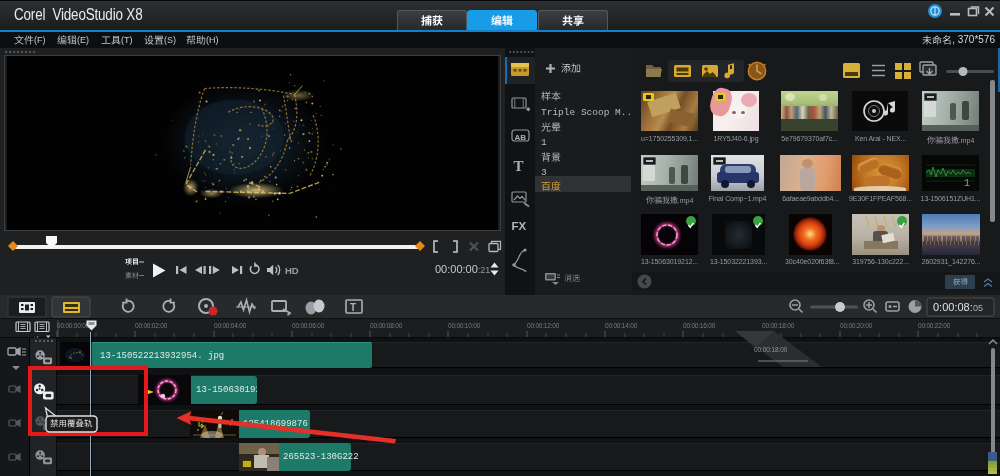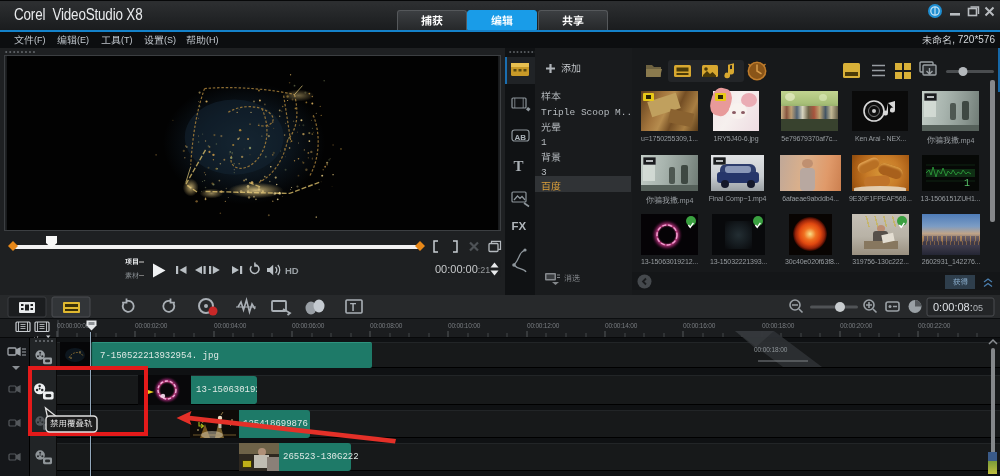--- a/index.html
+++ b/index.html
@@ -107,21 +107,21 @@
       <use href="#r7F6E" x="1000"></use>
     </svg><span style="color:#c6ccd2;font-size:9px;display:inline-block;vertical-align:top;line-height:11px">(S)</span></div>
 <div class="a" style="left:186px;top:35px;height:11px;white-space:nowrap"><svg class="k" style="width:20.0px;height:10px;" viewBox="0 0 2000 1000" fill="#c6ccd2">
       <use href="#r5E2E" x="0"></use>
       <use href="#r52A9" x="1000"></use>
     </svg><span style="color:#c6ccd2;font-size:9px;display:inline-block;vertical-align:top;line-height:11px">(H)</span></div>
 <div class="a" style="left:880px;top:35px;width:115px;text-align:right;white-space:nowrap"><svg class="k" style="width:30.0px;height:10px;" viewBox="0 0 3000 1000" fill="#d4d8dc">
       <use href="#r672A" x="0"></use>
       <use href="#r547D" x="1000"></use>
       <use href="#r540D" x="2000"></use>
-    </svg><span style="color:#d4d8dc;font-size:10px;display:inline-block;vertical-align:top;line-height:10.5px">, 720*576</span></div>
+    </svg><span style="color:#d4d8dc;font-size:10px;display:inline-block;vertical-align:top;line-height:10.5px">, 370*576</span></div>
 <div class="a" style="left:0;top:48px;width:505px;height:247px;background:#1e2022"></div>
 <div class="a" style="left:5px;top:48px;color:#62666a;font-size:7px;letter-spacing:1.5px">••••••••</div>
 <svg class="a" style="left:4px;top:55px;border:1px solid #3c3f42" width="497" height="176" viewBox="0 0 497 176">
 <rect width="497" height="176" fill="#020202"></rect>
 <defs>
 <radialGradient id="blueg" cx="0.5" cy="0.5">
         <stop offset="0" stop-color="#16262f"></stop>
         <stop offset="0.55" stop-color="#0b141c"></stop>
         <stop offset="1" stop-color="#020202"></stop>
       </radialGradient>
@@ -863,21 +863,21 @@
 <rect x="2.2" y="2.6" width="5.2" height="3" rx="1.2" fill="#26292b"></rect>
 </g>
   </svg>
 <div class="a" style="left:60px;top:342px;width:31px;height:26px;background:#060608;overflow:hidden"><svg width="31" height="26" viewBox="0 0 31 26">
       <ellipse cx="15" cy="13" rx="10" ry="7" fill="#0d161e"></ellipse>
       <path d="M9 16 C12 9 21 9 23 14" stroke="#8a6c30" stroke-width="1" fill="none" stroke-dasharray="2 1" opacity="0.8"></path>
       <circle cx="11" cy="16" r="0.8" fill="#b09048"></circle>
       <circle cx="20" cy="10" r="0.8" fill="#b09048"></circle>
     </svg></div>
 <div class="a" style="left:91px;top:342px;width:281px;height:26px;background:#1e7a68;border-radius:2px;border-top:1px solid #2e937e"></div>
-<div class="a" style="left:100px;top:351px;color:#dfe9e5;font-size:9px;font-family:'Liberation Mono',monospace">7-150522213932954. jpg</div>
+<div class="a" style="left:100px;top:351px;color:#dfe9e5;font-size:9px;font-family:'Liberation Mono',monospace">13-150522213932954. jpg</div>
 <svg class="a" style="left:725px;top:330px" width="110" height="42" viewBox="0 0 110 42">
 <path d="M10 1 L49 1 L97 37 L58 37 Z" fill="#2e3134" opacity="0.9"></path>
 <path d="M10 1 L49 1 L30 18 Z" fill="#3a3e41" opacity="0.6"></path>
 <text x="29" y="22" font-size="6.5" letter-spacing="-0.1" fill="#8e9498" font-family="Liberation Sans">00:00:18:00</text>
 <path d="M33 31 h50" stroke="#7e8286" stroke-width="1.1"></path>
 </svg>
 <div class="a" style="left:138px;top:375px;width:53px;height:30px;background:#08080a"><svg width="53" height="30" viewBox="0 0 53 30">
       <defs>
         <radialGradient id="rg3">
           <stop offset="0.4" stop-color="#000" stop-opacity="0"></stop>

